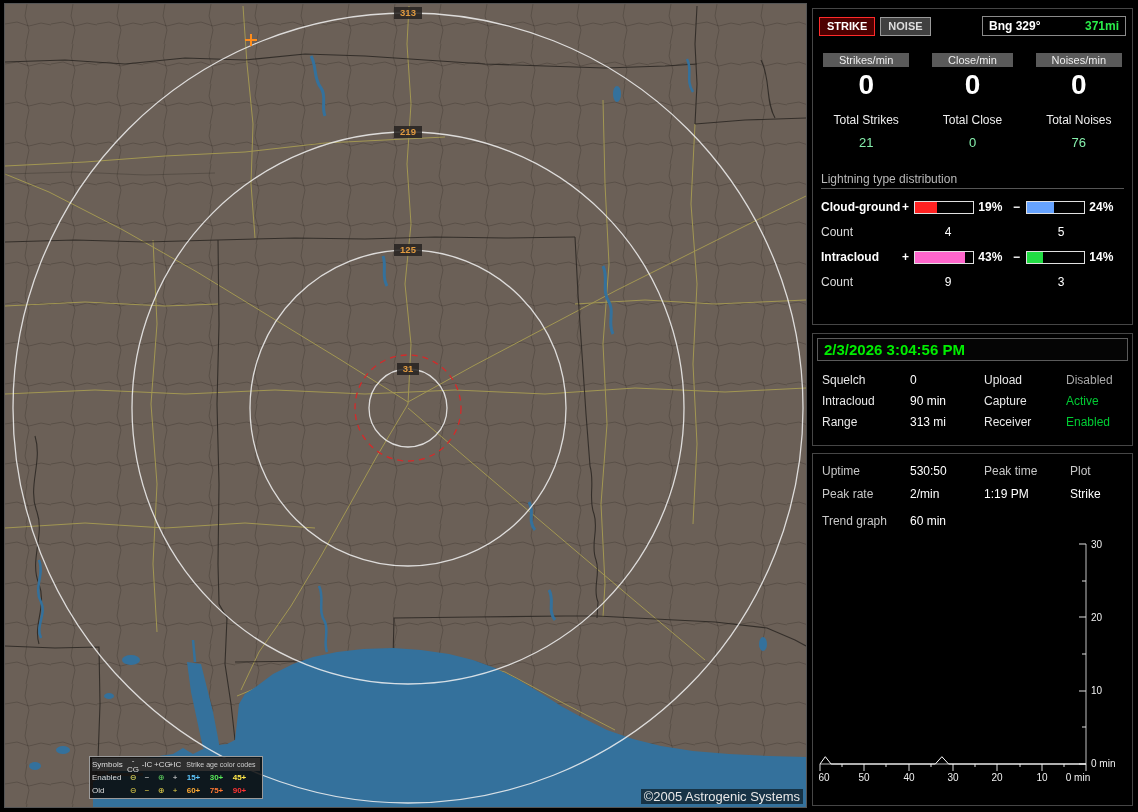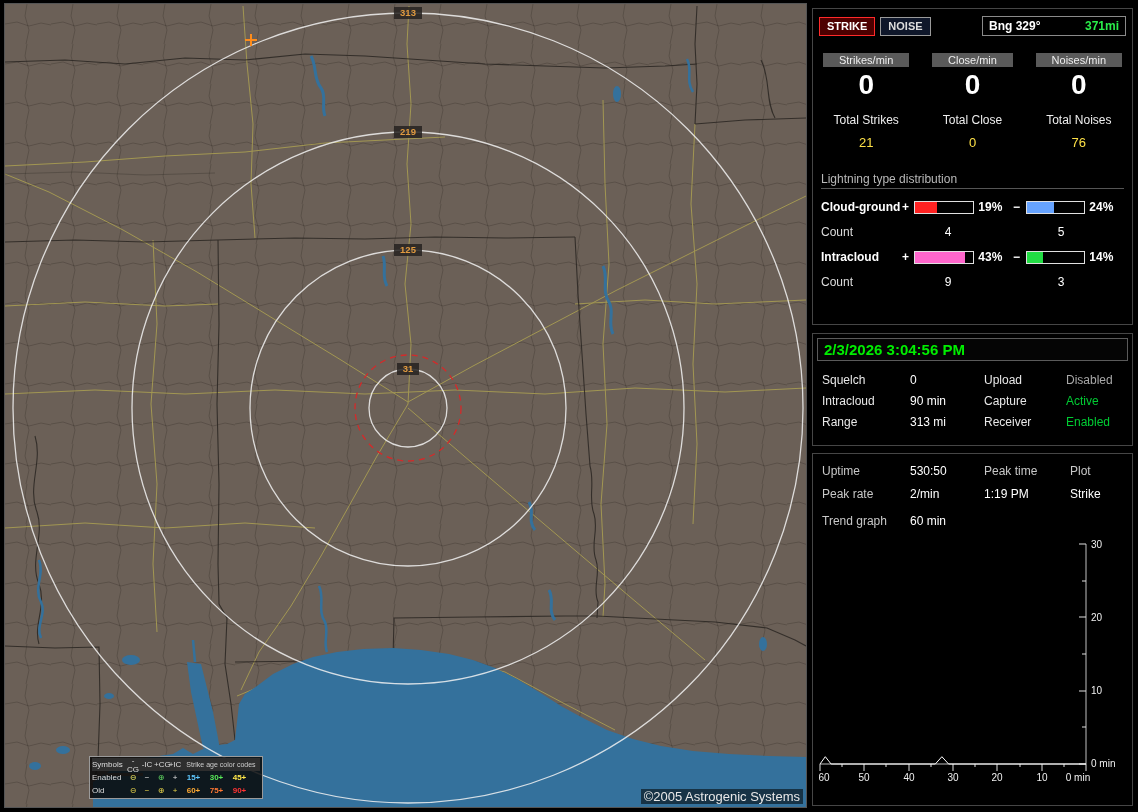--- a/index.html
+++ b/index.html
@@ -29,34 +29,34 @@
   
   .panel { position:absolute; left:812px; top:0; width:322px; height:812px; }
   .pbox { position:absolute; left:0; width:321px; border:1px solid #464646; background:#000; box-sizing:border-box; }
   .pbox1 { top:8px;   height:317px; }
   .pbox2 { top:333px; height:113px; }
   .pbox3 { top:453px; height:353px; }
 
   .hdr-row { display:flex; align-items:center; padding:7px 6px 0 6px; }
   .btn { font-family:inherit; font-size:11px; font-weight:bold; height:19px; padding:1px 7px; cursor:pointer; }
   .btn-strike { background:#4d0000; color:#fff; border:1px solid #ff2a2a; margin-right:5px; }
-  .btn-noise  { background:#0f172a; color:#ddd; border:1px solid #9a9a9a; }
+  .btn-noise  { background:#404040; color:#ddd; border:1px solid #9a9a9a; }
   .bng-box { margin-left:auto; display:flex; justify-content:space-between; align-items:center;
              width:130px; height:16px; border:1px solid #8a8a8a; padding:1px 6px;
              font-size:12px; font-weight:bold; color:#fff; }
   .bng-dist { color:#2aee4a; }
 
   .rates-row { display:flex; margin-top:14px; }
   .rate-col { flex:1; text-align:center; }
   .chip { display:inline-block; background:#5a5a5a; color:#eee; font-size:11px; padding:1px 16px; }
   .rate-val { font-size:28px; font-weight:bold; color:#fff; margin-top:3px; line-height:1; }
 
   .totals-row { display:flex; margin-top:14px; }
   .total-col { flex:1; text-align:center; color:#eee; font-size:12px; }
-  .total-val { margin-top:8px; font-size:13px; color:#fde047; }
+  .total-val { margin-top:8px; font-size:13px; color:#86efac; }
 
   .dist-title { margin:22px 8px 0 8px; padding-bottom:2px; color:#b8b8b8; font-size:12px; border-bottom:1px solid #555; }
   .dist-row { display:flex; align-items:center; margin:11px 8px 0 8px; font-size:12px; color:#fff; }
   .d-label { width:84px; font-weight:bold; }
   .d-count-lb { font-weight:normal; color:#ddd; }
   .d-sign { width:13px; font-weight:bold; }
   .d-bar { display:inline-block; width:60px; height:11px; border:1px solid #e0e0e0; background:#000; }
   .d-fill { display:block; height:100%; }
   .f-red{background:#ff2222}.f-blue{background:#66a3ff}.f-pink{background:#ff66cc}.f-green{background:#22dd44}
   .d-pct { width:40px; box-sizing:border-box; padding-left:4px; font-weight:bold; }

